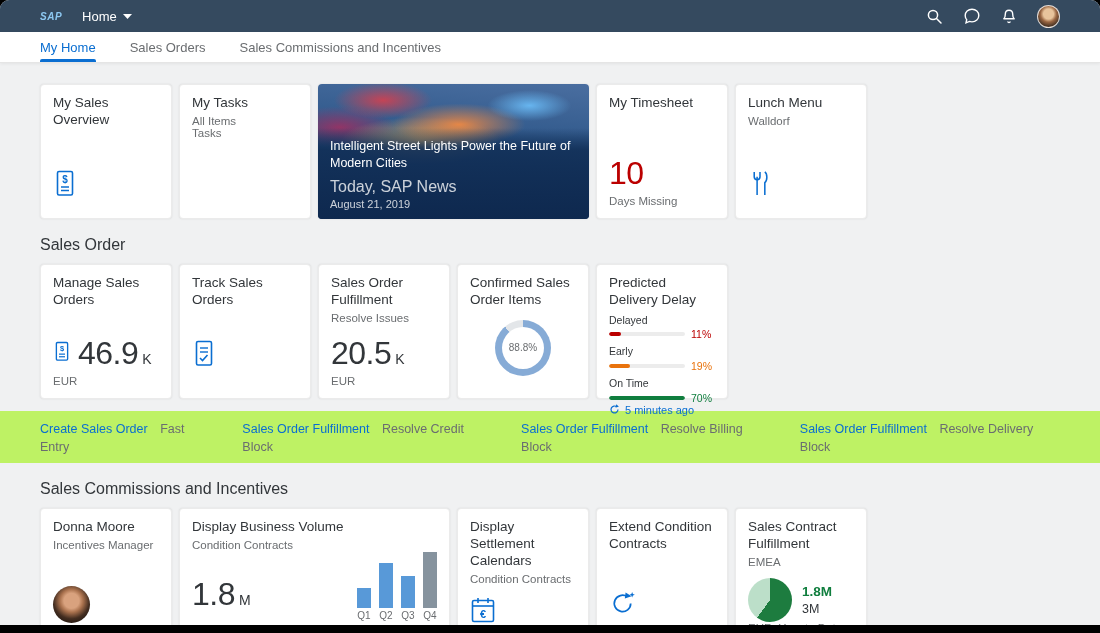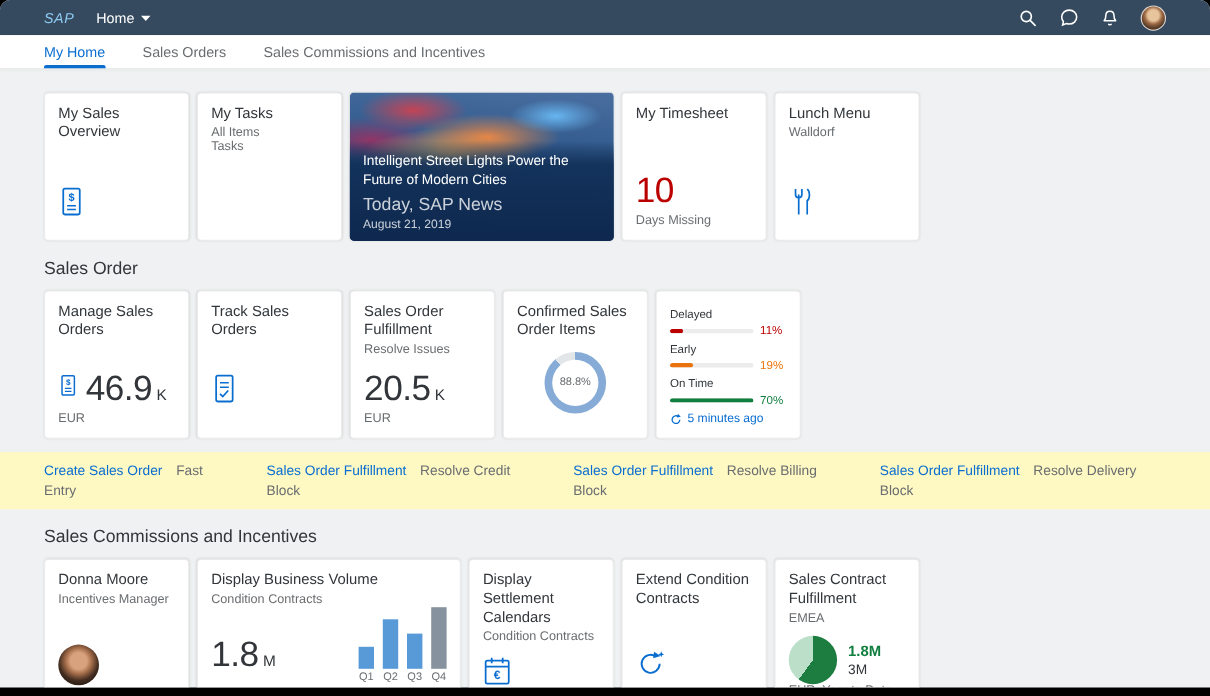--- a/index.html
+++ b/index.html
@@ -2,40 +2,40 @@
 <html><head>
 <meta charset="utf-8">
 <style>
   *{box-sizing:border-box;margin:0;padding:0}
   body{width:1100px;height:633px;margin:0;background:#000;overflow:hidden;
        font-family:"Liberation Sans","DejaVu Sans",sans-serif;-webkit-font-smoothing:antialiased}
   .screen{width:1100px;height:625px;border-radius:9px 9px 0 0;overflow:hidden;background:#f0f1f2;
           display:flex;flex-direction:column}
   
   .shell{height:32px;background:#354a5f;display:flex;align-items:center;padding:0 40px;flex-shrink:0}
-  .logo{font-weight:normal;font-style:italic;font-size:13px;color:#8ec9f2;letter-spacing:.5px;cursor:pointer}
+  .logo{font-weight:bold;font-style:italic;font-size:10px;color:#8ec9f2;letter-spacing:.5px;cursor:pointer}
   .shell-menu{display:flex;align-items:center;gap:6px;margin-left:20px;color:#fff;font-size:13px;cursor:pointer}
   .shell-right{margin-left:auto;display:flex;align-items:center;gap:20px}
   .shell-btn{display:flex;align-items:center;cursor:pointer}
   .avatar{width:23px;height:23px;border-radius:50%;border:1px solid rgba(255,255,255,.8);cursor:pointer;
           background:radial-gradient(circle at 50% 38%,#e8c49c 0 30%,#9a6743 48%,#4f3726 72%)}
   
   .tabs{height:31px;background:#fff;display:flex;align-items:stretch;gap:34px;padding:0 40px;
         border-bottom:1px solid #e5e5e5;box-shadow:0 1px 3px rgba(0,0,0,.06);flex-shrink:0}
   .tab{display:flex;align-items:center;font-size:13px;color:#6a6d70;cursor:pointer;position:relative;white-space:nowrap}
   .tab.active{color:#0a6ed1}
   .tab.active::after{content:"";position:absolute;bottom:0;left:0;right:0;height:3px;background:#0a6ed1;border-radius:2px 2px 0 0}
   
   .content{flex:1;padding:21px 40px 0;overflow:hidden}
   .section-title{font-size:16px;font-weight:400;color:#32363a;margin:17px 0 10px}
   .tile-row{display:flex;gap:7px}
   .tile{width:132px;height:135px;background:#fff;border:1px solid #ebebeb;border-radius:4px;
         box-shadow:0 0 2px rgba(0,0,0,.10);padding:10px 12px 11px;display:flex;flex-direction:column;
         cursor:pointer;position:relative;flex-shrink:0}
-  .tile.wide{width:240px}
+  .tile.wide{width:271px}
   .t-title{font-size:13.5px;color:#32363a;line-height:1.25}
   .t-sub{font-size:11.5px;color:#6a6d70;margin-top:3px}
   .t-footer{font-size:11.5px;color:#6a6d70}
   .t-icon{margin-top:auto;margin-bottom:10px;display:flex}
   .t-icon.low{margin-bottom:20px}
   .kpi{display:flex;align-items:baseline}
   .kpi-num{font-size:32px;font-weight:300;color:#32363a;line-height:1;letter-spacing:-.5px}
   .kpi-scale{font-size:14px;color:#32363a;margin-left:4px}
   .kpi-row{display:flex;align-items:center;gap:7px;margin-top:auto}
   .push{margin-top:auto}
@@ -66,21 +66,21 @@
               font-size:10px;color:#6a6d70}
   
   .dd-row{margin-top:5px}
   .dd-label{font-size:10.5px;color:#32363a;line-height:1.2}
   .dd-barline{display:flex;align-items:center;gap:6px;margin-top:2px}
   .dd-track{flex:1;height:4px;background:#ececec;border-radius:2px;overflow:hidden}
   .dd-fill{height:100%;border-radius:2px}
   .dd-val{font-size:10.5px;min-width:24px;text-align:left}
   .refresh{margin-top:auto;display:flex;align-items:center;gap:5px;color:#0a6ed1;font-size:11px;cursor:pointer}
   
-  .quicklinks{background:#fef9c3;margin:12px -40px 12px;padding:8px 40px;display:flex;gap:30px;align-items:center}
+  .quicklinks{background:#bef264;margin:12px -40px 12px;padding:8px 40px;display:flex;gap:30px;align-items:center}
   .ql-link{color:#0a6ed1;font-size:12.5px;cursor:pointer;text-decoration:none}
   .ql-desc{color:#6a6d70;font-size:12.5px;margin-left:8px}
   
   .avatar-lg{width:37px;height:37px;border-radius:50%;margin-top:auto;margin-bottom:8px;
      background:radial-gradient(circle at 50% 40%,#d9a27e 0 26%,#a9714d 40%,#432d20 62%,#241811 82%)}
   .bv-bottom{margin-top:auto;display:flex;justify-content:space-between;align-items:flex-end}
   .bv-left{display:flex;flex-direction:column;gap:15px}
   .bv-chart{display:flex;flex-direction:column;align-items:center}
   .bv-bars{display:flex;align-items:flex-end;gap:8px;height:57px}
   .bv-bar{width:14px;background:#5899d8}
@@ -232,20 +232,21 @@
       </div>
 
       <div class="tile">
         <div class="t-title">Confirmed Sales Order Items</div>
         <div class="donut" style="background: conic-gradient(rgb(134, 171, 214) 0deg, rgb(134, 171, 214) 88.8%, rgb(227, 230, 233) 0deg);">
           <div class="donut-hole">88.8%</div>
         </div>
       </div>
 
       <div class="tile">
+        <div class="t-title">Predicted Delivery Delay</div>
         <div class="dd-row">
           <div class="dd-label">Delayed</div>
           <div class="dd-barline">
             <div class="dd-track">
                 <div class="dd-fill" style="width: 16%; background: rgb(187, 0, 0);"></div>
               </div>
             <span class="dd-val" style="color: rgb(187, 0, 0);">11%</span>
           </div>
         </div>
         <div class="dd-row">

